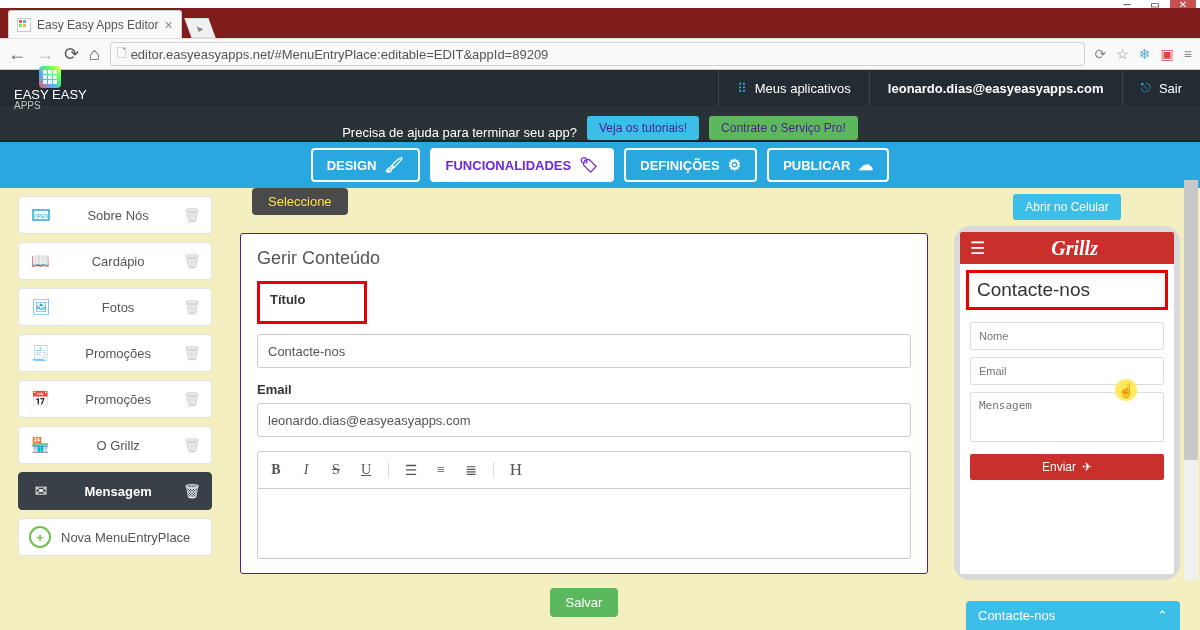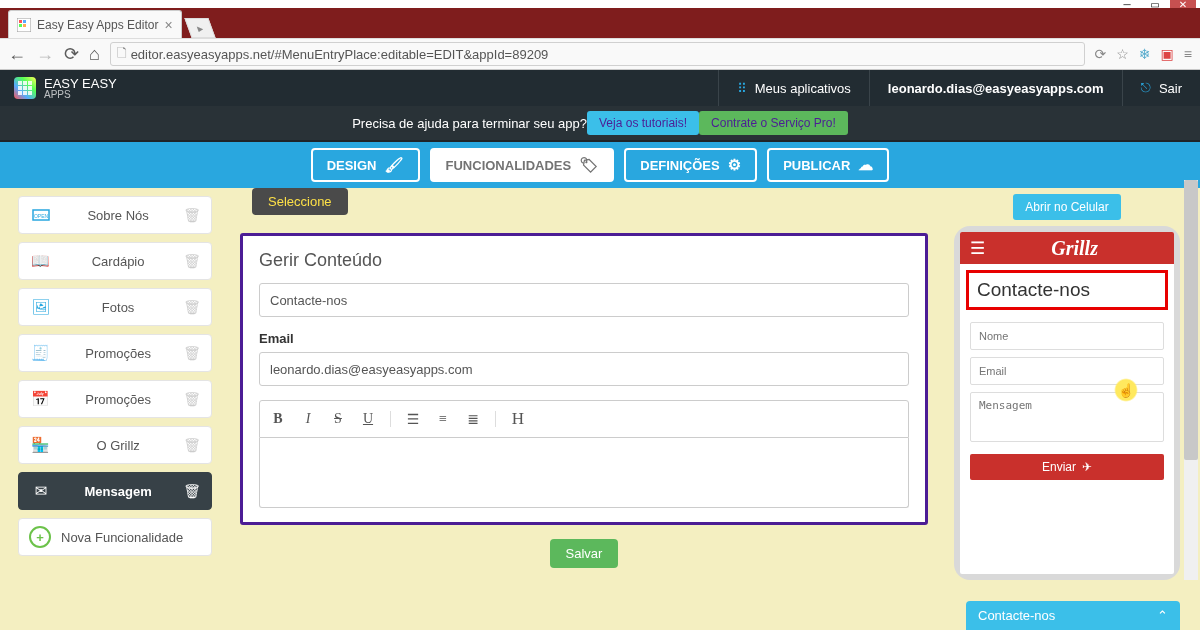--- a/index.html
+++ b/index.html
@@ -18,62 +18,62 @@
 
 .addr-bar { height: 32px; background: #f9f9f9; border-top: 1px solid #ddd; border-bottom: 1px solid #c8c8c8; display: flex; align-items: center; padding: 0 8px; gap: 10px; }
 .nav-arrow { color: #5b5b5b; font-size: 18px; }
 .nav-arrow.disabled { color: #bbb; }
 .url-box { flex: 1; height: 24px; border: 1px solid #d0d0d0; border-radius: 3px; display: flex; align-items: center; padding: 0 6px; font-size: 13px; color: #555; gap: 4px; }
 .url-box .doc-icon { color: #888; font-size: 12px; }
 .ext-icons { display: flex; gap: 10px; color: #888; font-size: 14px; }
 
 
 .app-header { height: 36px; background: #222c32; display: flex; align-items: center; color: #fff; font-size: 13px; }
-.logo-area { display: flex; align-items: center; gap: 8px; padding: 0 14px; }
+.logo-area { display: flex; align-items: center; padding: 0 14px; flex-direction: column; }
 .logo-sq { width: 22px; height: 22px; border-radius: 4px; background: linear-gradient(45deg, #f55, #5af, #5f5, #ff5); display: flex; align-items: center; justify-content: center; }
 .logo-grid { width: 14px; height: 14px; display: grid; grid-template-columns: repeat(3, 1fr); gap: 1px; }
 .logo-grid span { background: #fff; opacity: 0.85; }
 .logo-text { font-size: 13px; line-height: 1; }
 .logo-text small { font-size: 10px; opacity: 0.7; display: block; }
 .hdr-spacer { flex: 1; }
 .hdr-item { display: flex; align-items: center; gap: 8px; padding: 0 18px; height: 100%; border-left: 1px solid #3a444a; }
 .hdr-apps-icon { color: #29a7df; }
 .hdr-exit { color: #29a7df; }
 
 
-.promo-bar { height: 36px; background: #293237; display: flex; align-items: center; justify-content: center; color: #fff; font-size: 13px; border-bottom: 2px solid #1f2428; }
+.promo-bar { height: 36px; background: #293237; display: flex; align-items: flex-end; justify-content: center; gap: 10px; color: #fff; font-size: 13px; border-bottom: 2px solid #1f2428; }
 .btn-promo { padding: 5px 12px; border-radius: 3px; font-size: 12px; color: #4c1d95; }
 .btn-tut { background: #3bbfe9; }
 .btn-pro { background: #5cb85c; }
 
 
 .toolbar { height: 46px; background: #29a7df; display: flex; align-items: center; justify-content: center; gap: 10px; }
 .tool-btn { background: #29a7df; border: 2px solid #fff; color: #fff; padding: 6px 14px; border-radius: 4px; font-size: 13px; font-weight: 600; display: flex; align-items: center; gap: 8px; }
-.tool-btn.active { background: #fff; color: #737373; }
+.tool-btn.active { background: #fff; color: #6d28d9; }
 .tool-icn { font-size: 15px; }
 
 
 .app-body { display: flex; height: calc(100% - 188px); }
 
 
 .sidebar { width: 230px; padding: 8px 18px 0 18px; }
 .sb-item { height: 38px; background: #fff; border: 1px solid #e4e4e4; border-radius: 4px; display: flex; align-items: center; padding: 0 10px; margin-bottom: 8px; font-size: 13px; color: #555; }
 .sb-item .sb-icon { width: 24px; color: #29a7df; font-size: 15px; text-align: center; }
 .sb-item .sb-label { flex: 1; text-align: center; }
 .sb-item .trash { color: #ccc; font-size: 14px; }
 .sb-item.active { background: #374147; color: #fff; border-color: #374147; }
 .sb-item.active .sb-icon { color: #fff; }
 .sb-item.active .trash { color: #fff; }
 .sb-new { height: 38px; background: #fff; border: 1px solid #e4e4e4; border-radius: 4px; display: flex; align-items: center; padding: 0 10px; font-size: 13px; color: #555; }
 .sb-new .plus { width: 22px; height: 22px; border: 2px solid #6cc24a; border-radius: 50%; color: #6cc24a; display: flex; align-items: center; justify-content: center; font-weight: bold; margin-right: 10px; }
 
 
 .content { flex: 1; padding: 0 22px 10px 10px; overflow: hidden; }
 .pill { display: inline-block; background: #4a4a4a; color: #fde047; padding: 6px 16px; border-radius: 4px; font-size: 13px; margin-bottom: 18px; margin-left: 12px; }
-.panel { background: #fff; border: 3px solid #4c1d95; border-radius: 3px; padding: 14px 16px 0 16px; }
+.panel { background: #fff; border: 1px solid #4c1d95; border-radius: 3px; padding: 14px 16px 0 16px; }
 .panel-title { font-size: 18px; color: #555; font-weight: 400; margin-bottom: 12px; }
 .form-group { margin-bottom: 14px; }
 .form-label { font-size: 13px; font-weight: 700; color: #333; margin-bottom: 6px; display: block; }
 .highlight-box { border: 3px solid #e80000; padding: 8px 10px; margin-bottom: 10px; display: inline-block; min-width: 110px; }
 .form-input { width: 100%; height: 34px; border: 1px solid #ccc; border-radius: 3px; padding: 0 10px; font-size: 13px; color: #555; }
 .editor-toolbar { border: 1px solid #ccc; border-radius: 3px 3px 0 0; padding: 8px 10px; display: flex; gap: 14px; align-items: center; color: #555; font-family: Georgia, serif; }
 .editor-toolbar .tb-btn { font-size: 14px; min-width: 16px; text-align: center; }
 .editor-toolbar .tb-sep { width: 1px; height: 16px; background: #ddd; }
 .editor-body { border: 1px solid #ccc; border-top: none; border-radius: 0 0 3px 3px; height: 70px; }
 .save-btn { margin: 14px auto 0; display: block; background: #5cb85c; color: #fff; border: none; padding: 7px 16px; border-radius: 4px; font-size: 13px; }
@@ -238,30 +238,33 @@
       <span class="sb-label">O Grillz</span>
       <span class="trash">🗑</span>
     </div>
     <div class="sb-item active">
       <span class="sb-icon">✉</span>
       <span class="sb-label" style="font-weight:600">Mensagem</span>
       <span class="trash">🗑</span>
     </div>
     <div class="sb-new">
       <span class="plus">+</span>
-      <span>Nova Funcionalidade</span>
+      <span>Nova MenuEntryPlace</span>
     </div>
   </div>
 
   <div class="content">
     <div class="pill">Seleccione</div>
     <div class="panel">
       <div class="panel-title">Gerir Conteúdo</div>
 
       <div class="form-group">
+        <div class="highlight-box">
+          <label class="form-label">Título</label>
+        </div>
         <input class="form-input" value="Contacte-nos" style="">
       </div>
 
       <div class="form-group">
         <label class="form-label">Email</label>
         <input class="form-input" value="leonardo.dias@easyeasyapps.com" style="">
       </div>
 
       <div class="form-group">
         <div class="editor-toolbar">

